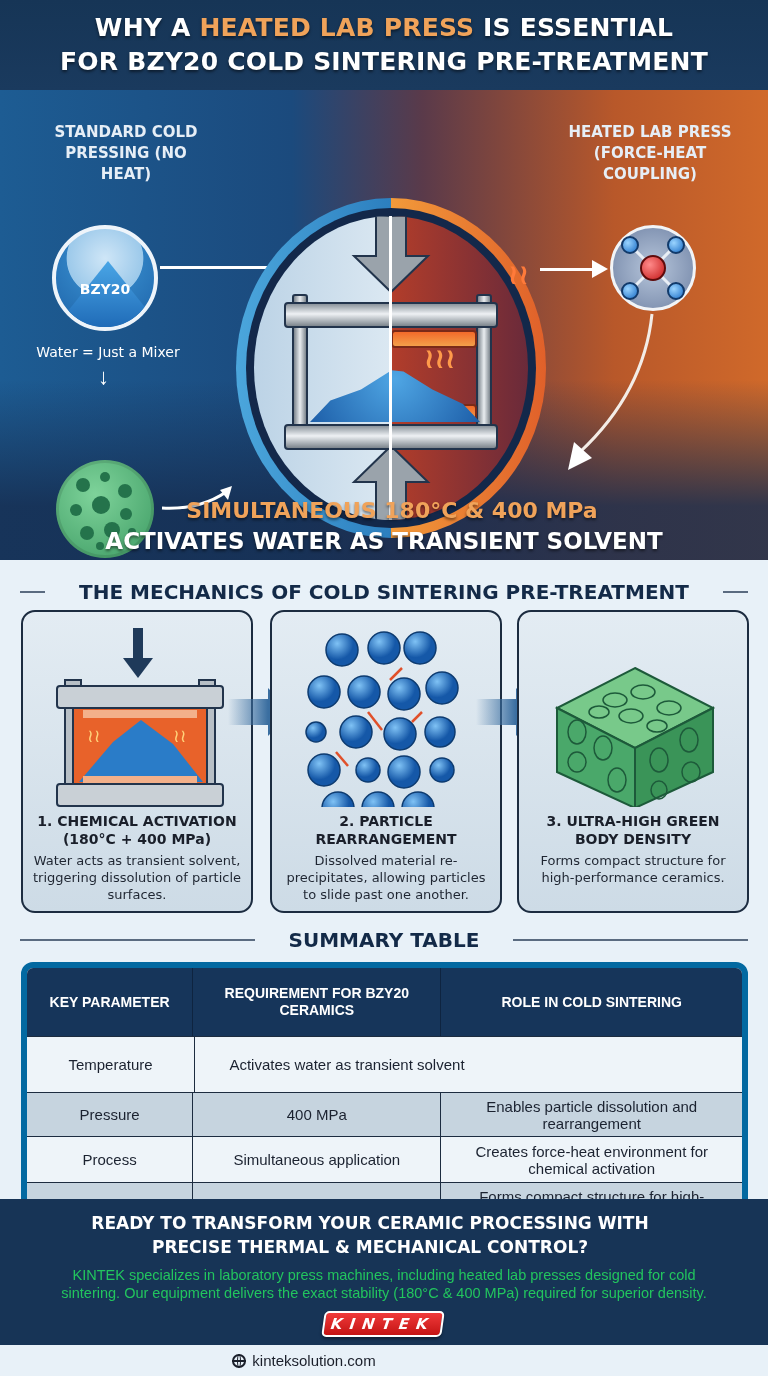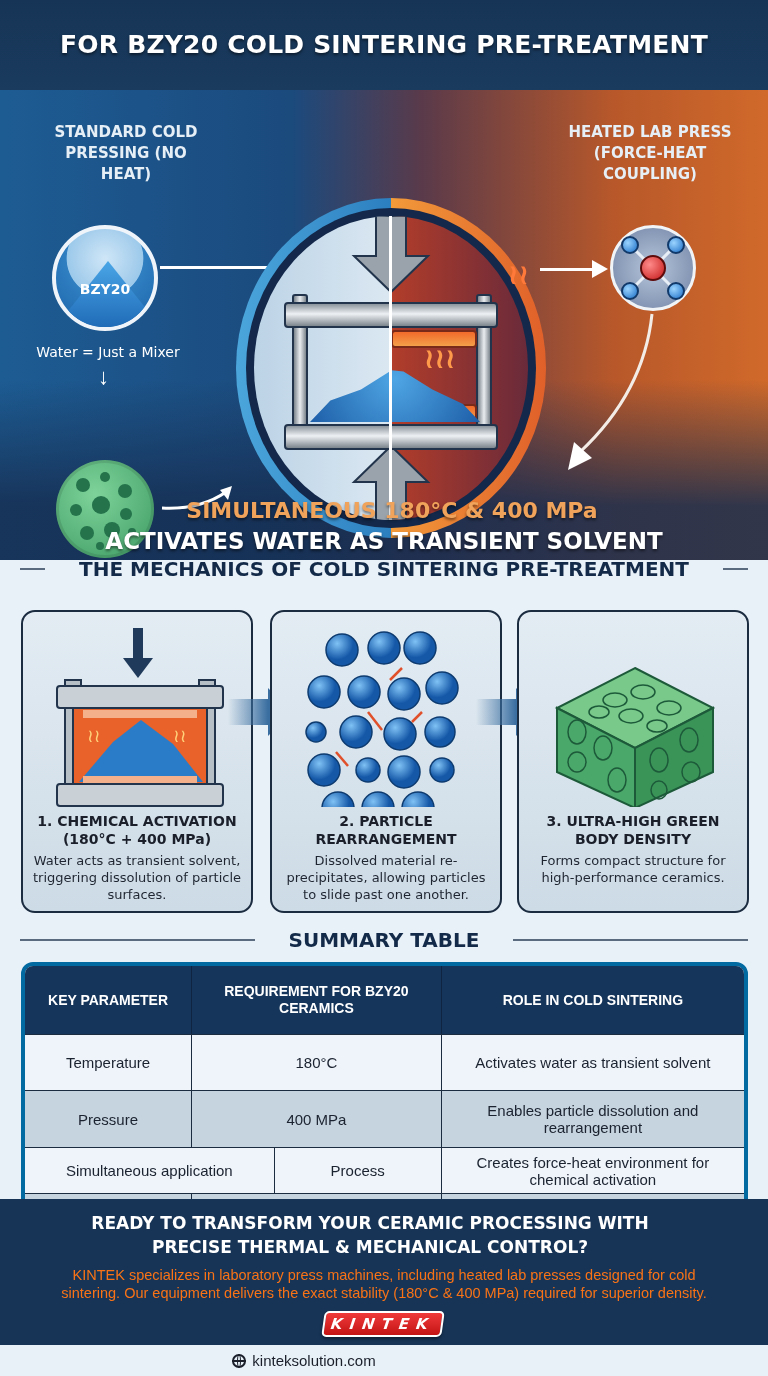--- a/index.html
+++ b/index.html
@@ -45,69 +45,70 @@
   .mol-circle .red { width: 26px; height:26px; left:27px; top:27px; background: radial-gradient(circle at 35% 35%,#ff8a8a,#c41818); border:2px solid #5e0b0b; }
 
   .hero-title { position:absolute; left:0; width:768px; text-align:center; font-family:"DejaVu Sans",sans-serif; font-weight:bold; text-shadow: 0 2px 3px rgba(0,0,0,.5); }
   .hero-title.l1 { top: 408px; font-size: 22px; color:#f0a35a;margin-left:8px; }
   .hero-title.l2 { top: 438px; font-size: 23px; color:#fff; }
 
   
   .sec-title { position:absolute; left: 0; width: 768px; display:flex; align-items:center; justify-content:center; gap: 14px; }
   .sec-title .rule { flex: 1; height: 2px; background: #5a6b80; margin: 0 20px; max-width: 70px; }
   .sec-title .text { font-family:"DejaVu Sans",sans-serif; font-weight:bold; font-size: 20px; color:#132a48; white-space:nowrap; }
-  .mech-title { top: 557px; }
+  .mech-title { top: 580px; }
   .mech-title .rule { max-width: 30px; }
   .summary-title { top: 928px; }
   .summary-title .rule { max-width: 250px; }
 
   .card { position:absolute; top: 610px; width: 232px; height: 303px; border: 2px solid #1c2c40; border-radius: 14px; background: linear-gradient(180deg,#e3ecf3,#cddbe6); }
   .card .illus { position:absolute; left:0; right:0; top:0; height: 195px; }
   .card .title { position:absolute; left:6px; right:6px; top: 200px; text-align:center; font-family:"DejaVu Sans",sans-serif; font-weight:bold; font-size: 14px; line-height: 18px; color:#1a1f2a; }
   .card .desc { position:absolute; left:6px; right:6px; text-align:center; font-family:"DejaVu Sans",sans-serif; font-size: 13px; line-height: 17px; color:#1f2632; }
   .card1 { left: 21px; } .card2 { left: 270px; } .card3 { left: 517px; }
   .flow-arrow { position:absolute; top: 712px; width: 0; height: 0; }
   .flow-arrow .body { position:absolute; width: 40px; height: 26px; left:-40px; top:-13px; background: linear-gradient(90deg, rgba(58,110,160,0), #3a6ea0); }
   .flow-arrow .head { position:absolute; left:0; top:-24px; width:0; height:0; border-top:24px solid transparent; border-bottom:24px solid transparent; border-left: 24px solid #3a6ea0; }
 
   
-  .tbl { position:absolute; left: 21px; top: 962px; width: 727px; border: 4px solid #0369a1; border-radius: 12px; overflow:hidden; }
+  .tbl { position:absolute; left: 21px; top: 962px; width: 727px; border: 6px solid #0369a1; border-radius: 12px; overflow:hidden; }
   .tbl .row { display:flex; }
   .tbl .cell { display:flex; align-items:center; justify-content:center; text-align:center; font-family:"Liberation Sans",sans-serif; font-size: 15px; color:#1b2230; padding: 2px 6px; border-right: 1px solid #1c2c40; line-height: 17px; }
   .tbl .cell:last-child { border-right: none; }
   .tbl .c1 { width: 168px; } .tbl .c2 { width: 251px; } .tbl .c3 { width: 304px; }
   .tbl .head { background: #16355a; height: 68px; }
   .tbl .head .cell { color:#fff; font-weight:bold; font-size: 14px; border-right-color: #0e2440; }
   .tbl .body-row { border-top: 1px solid #1c2c40; }
   .tbl .r0 { background:#eef4f9; height:56px; }
-  .tbl .r1 { background:#c6d4df; height:57px; }
+  .tbl .r1 { background:#c6d4df; height:44px; }
   .tbl .r2 { background:#eef4f9; height:46px; }
   .tbl .r3 { background:#c6d4df; height:44px; }
 
   
   .cta { position:absolute; left:0; top: 1199px; width: 768px; height: 146px; background: #173456; }
   .cta .h { position:absolute; left:0; width:740px; text-align:center; font-family:"DejaVu Sans",sans-serif; font-weight:bold; font-size: 17px; color:#fff; line-height: 24px; }
   .cta .h1 { top: 12px; } .cta .h2 { top: 36px; }
-  .cta .p { position:absolute; left: 20px; width: 728px; text-align:center; font-family:"Liberation Sans",sans-serif; font-size: 14.5px; color:#f97316; line-height: 18px; }
+  .cta .p { position:absolute; left: 20px; width: 728px; text-align:center; font-family:"Liberation Sans",sans-serif; font-size: 14.5px; color:#22c55e; line-height: 18px; }
   .cta .p1 { top: 67px; } .cta .p2 { top: 85px; }
   .logo { position:absolute; left: 323px; top: 112px; width: 120px; height: 26px; background: linear-gradient(180deg,#f03a3a,#c41414); border: 2px solid #fff; border-radius: 5px; transform: skewX(-8deg); display:flex; align-items:center; justify-content:center; box-shadow: 0 2px 3px rgba(0,0,0,.4); }
   .logo span { font-family:"DejaVu Sans",sans-serif; font-weight:bold; font-style:italic; color:#fff; font-size: 15px; letter-spacing: 7px; }
 
   .footer { position:absolute; left:0; top: 1345px; width:608px; height: 31px; background:#e8f1f8; display:flex; align-items:center; justify-content:center; gap: 6px; }
   .footer .globe { width: 14px; height: 14px; border-radius:50%; border: 2px solid #1a1f2a; position: relative; }
   .footer .globe::before { content:""; position:absolute; left:3px; top:-2px; width:4px; height:14px; border: 1.5px solid #1a1f2a; border-radius: 50%; box-sizing:border-box; }
   .footer .globe::after { content:""; position:absolute; left:-2px; top:4px; width:14px; height:2px; background:#1a1f2a; }
   .footer .url { font-family:"Liberation Sans",sans-serif; font-size: 15px; color:#1a1f2a; }
 </style>
 </head>
 <body>
 
 <div class="page">
 
   <div class="header">
+    <div class="line"><span>WHY A </span><span class="hl">HEATED LAB PRESS</span><span> IS ESSENTIAL</span></div>
     <div class="line">FOR BZY20 COLD SINTERING PRE-TREATMENT</div>
   </div>
 
   <div class="hero">
     <div class="shade"></div>
     <div class="hero-label left-label">STANDARD COLD PRESSING (NO HEAT)</div>
     <div class="hero-label right-label">HEATED LAB PRESS (FORCE-HEAT COUPLING)</div>
 
     <div class="bzy-circle">
       <div class="pile"></div>
@@ -296,31 +297,30 @@
   </div>
 
   <div class="tbl">
     <div class="row head">
       <div class="cell c1">KEY PARAMETER</div>
       <div class="cell c2">REQUIREMENT FOR BZY20 CERAMICS</div>
       <div class="cell c3">ROLE IN COLD SINTERING</div>
     </div>
     <div class="row body-row r0">
       <div class="cell c1">Temperature</div>
-      <div class="cell c2">180°C</div>
       <div class="cell c3">Activates water as transient solvent</div>
     </div>
     <div class="row body-row r1">
       <div class="cell c1">Pressure</div>
       <div class="cell c2">400 MPa</div>
       <div class="cell c3">Enables particle dissolution and rearrangement</div>
     </div>
     <div class="row body-row r2">
+      <div class="cell c1">Process</div>
       <div class="cell c2">Simultaneous application</div>
-      <div class="cell c1">Process</div>
       <div class="cell c3">Creates force-heat environment for chemical activation</div>
     </div>
     <div class="row body-row r3">
       <div class="cell c1">Result</div>
       <div class="cell c2">Ultra-high green body density</div>
       <div class="cell c3">Forms compact structure for high-performance ceramics.</div>
     </div>
   </div>
 
   <div class="cta">

